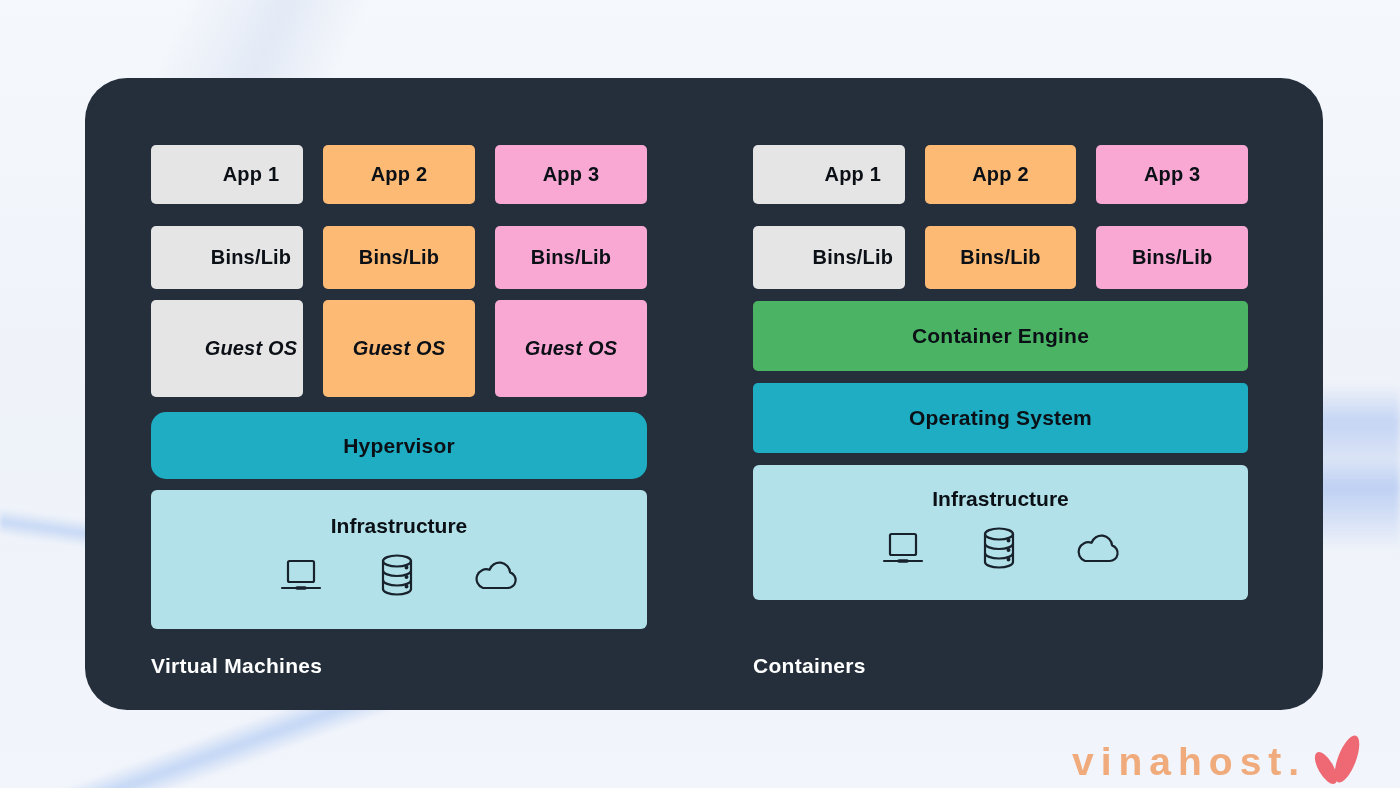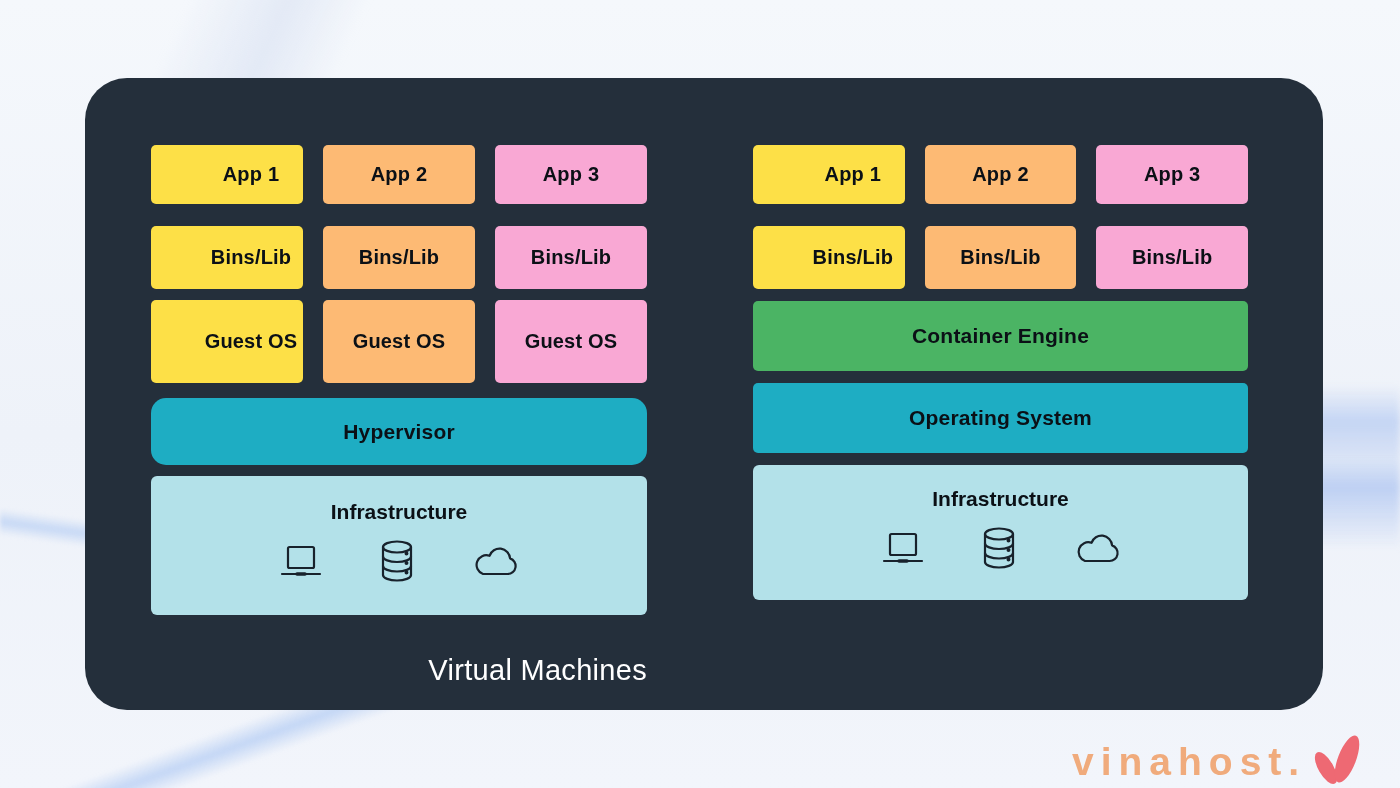--- a/index.html
+++ b/index.html
@@ -45,47 +45,47 @@
   .group-vm { left:66px;  width:496px; }
   .group-ct { left:668px; width:495px; }
 
   .cols { display:flex; gap:20px; }
   .col  { flex:1; display:flex; flex-direction:column; }
 
   .box {
     border-radius:5px; display:flex; align-items:center; justify-content:center;
     color:#0b1016; font-weight:700; font-size:20px; letter-spacing:.2px;
   }
-  .c-red    { background:#fde047;padding-left:48px; }
+  .c-red    { background:#e5e5e5;padding-left:48px; }
   .c-orange { background:#fdba74; }
   .c-olive  { background:#f9a8d4; }
   .c-teal   { background:#1eadc3; }
   .c-green  { background:#4bb464; }
 
   .h-app   { height:59px; }
   .h-bins  { height:63px; margin-top:22px; }
-  .h-guest { height:83px; margin-top:11px; }
+  .h-guest { height:97px; margin-top:11px;font-style:italic; }
 
   .wide { font-size:21px; }
   .vm-hyper  { height:67px; margin-top:15px;border-radius:15px; }
   .ct-engine { height:70px; margin-top:12px; }
   .ct-os     { height:70px; margin-top:12px; }
 
   .infra {
     background:#b3e1e9; border-radius:6px; display:flex; flex-direction:column; align-items:center;
   }
   .vm-infra { height:139px; margin-top:11px; padding-top:24px; }
   .ct-infra { height:135px; margin-top:12px; padding-top:22px; }
   .infra-title { font-weight:700; font-size:21px; color:#0b1016; }
   .infra-icons { display:flex; gap:56px; margin-top:15px; align-items:center; }
   .infra-icons svg { display:block; }
 
   .section-label {
-    position:absolute; top:576px; text-align:right;
-    color:#ffffff; font-weight:400; font-size:29px; letter-spacing:.3px;
+    position:absolute; top:576px; text-align:left;
+    color:#ffffff; font-weight:700; font-size:21px; letter-spacing:.3px;
   }
   .label-vm { left:66px;  width:496px; }
   .label-ct { left:668px; width:495px; }
 
   .watermark {
     position:absolute; left:1072px; top:724px; display:flex; align-items:flex-start;
     pointer-events:none;
   }
   .watermark-text {
     font-weight:700; font-size:39px; letter-spacing:7px;
@@ -202,20 +202,21 @@
         </span>
         <span>
           <svg width="48" height="33" viewBox="0 0 48 33" fill="none" stroke="#18222c" stroke-width="2.2" stroke-linecap="round" stroke-linejoin="round">
             <path d="M12 29 H36.5 a8 8 0 0 0 2.6 -15.6 a10.6 10.6 0 0 0 -20.6 -2.6 A8.7 8.7 0 0 0 12 29 Z"></path>
           </svg>
         </span>
       </div>
     </div>
   </section>
 
+  <div class="section-label label-ct">Containers</div>
 
 </div>
 
 <div class="watermark">
   <span class="watermark-text">vinahost.</span>
   <span>
     <svg width="64" height="76" viewBox="0 0 64 76">
       <g fill="#ee5e68" opacity="0.92">
         <ellipse cx="22" cy="44" rx="7.5" ry="18" transform="rotate(-30 22 44)"></ellipse>
         <ellipse cx="43" cy="35" rx="9" ry="25" transform="rotate(21 43 35)"></ellipse>

